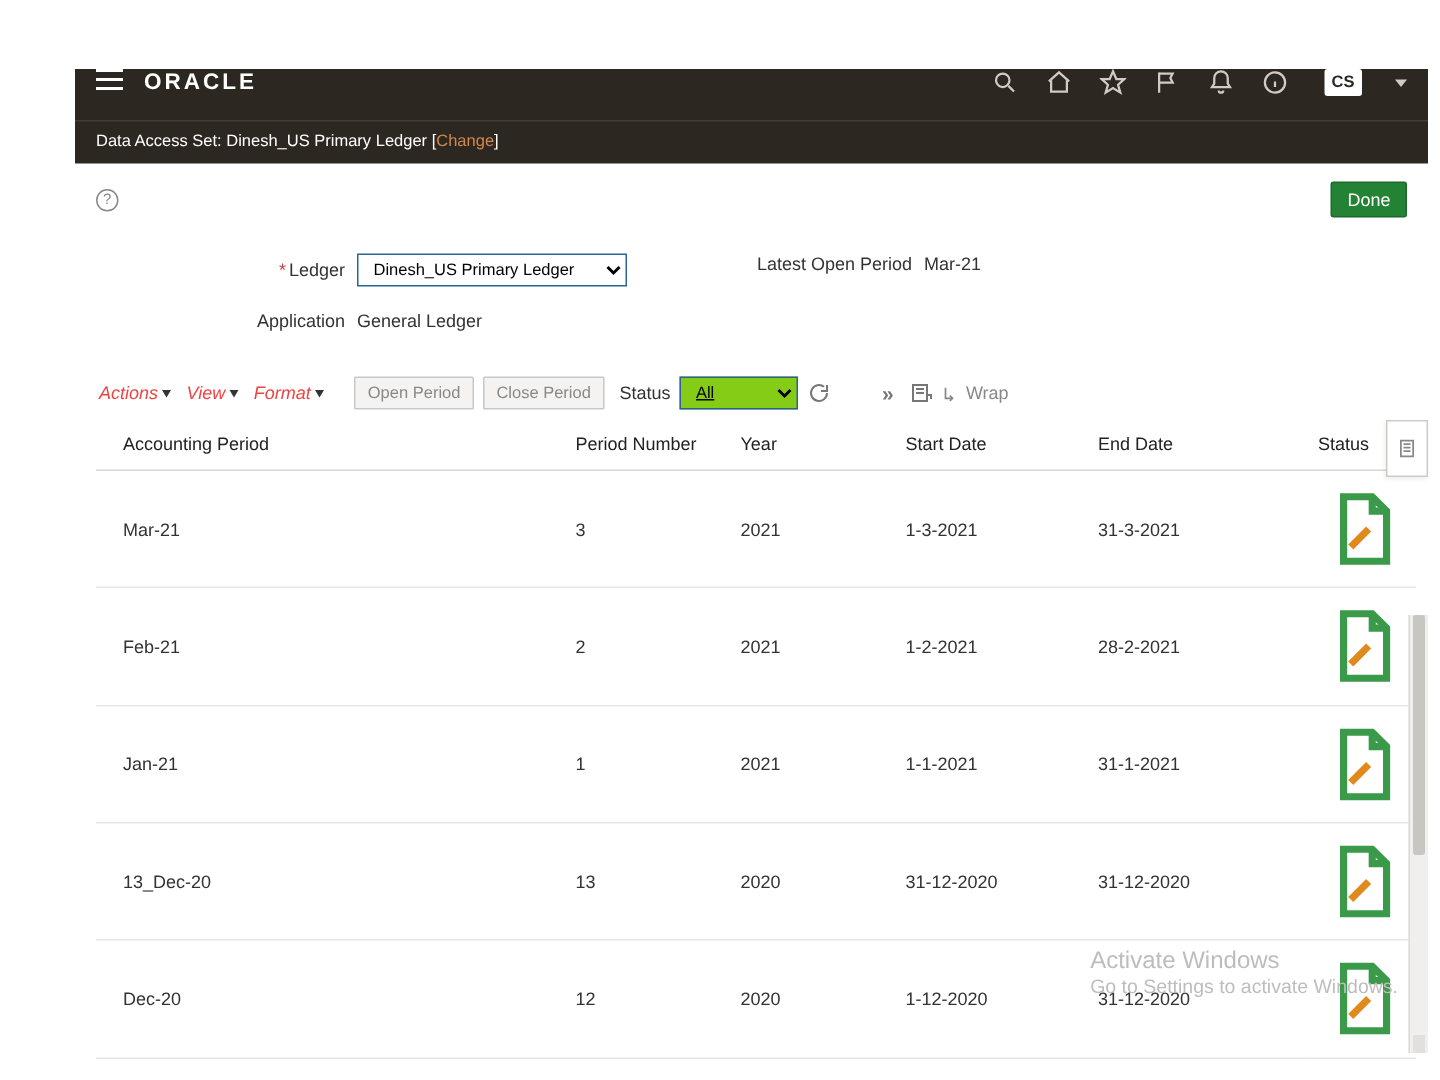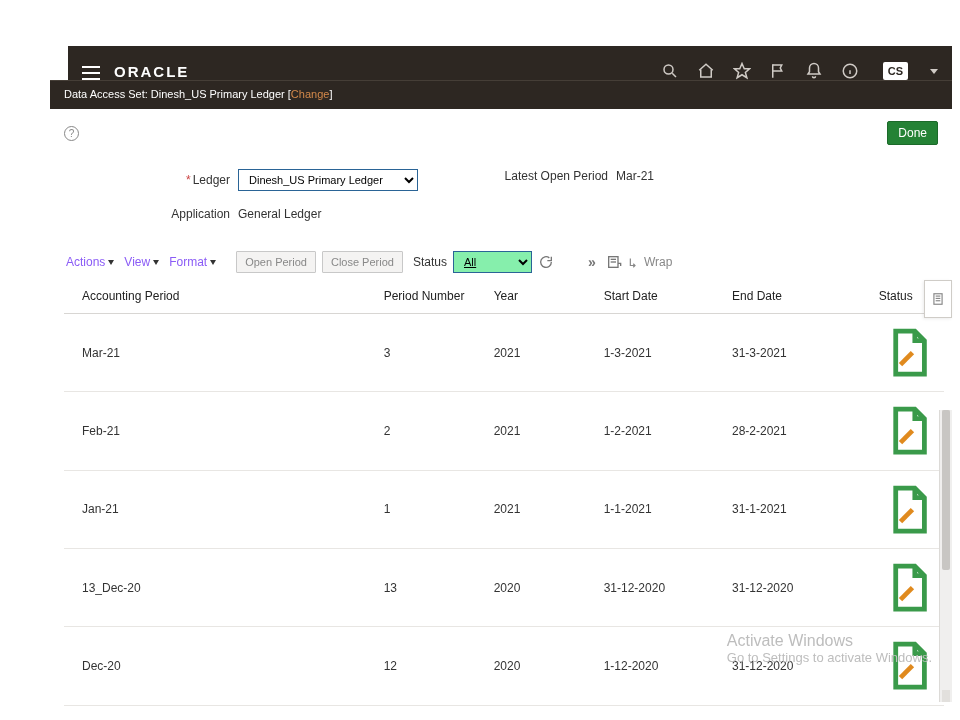--- a/index.html
+++ b/index.html
@@ -20,23 +20,22 @@
     right: 8px;
     bottom: 0;
     background: #fff;
   }
   
   .header {
     background: #2d2722;
     color: #fff;
     height: 34px;
     display: flex;
-    align-items: flex-end;
+    align-items: flex-start;
     padding: 0 14px;
-    margin-left: 18px;
   }
   .hamburger {
     width: 18px; height: 14px;
     display: flex; flex-direction: column; justify-content: space-between;
     margin-right: 14px;
     cursor: pointer;
   }
   .hamburger span { display:block; height:2px; background:#fff; }
   .brand { font-weight: 600; letter-spacing: 2px; font-size: 15px; }
   .header-spacer { flex: 1; }
@@ -78,29 +77,29 @@
   .ledger-select {
     border:1px solid #2a6496; padding:3px 18px 3px 6px; font-size:11px;
     background:#fff; position:relative;
   }
   .field-value { color:#333; }
   
   .toolbar {
     display:flex; align-items:center; gap:6px; padding: 22px 14px 6px 14px;
     font-size:12px;
   }
-  .tb-menu { cursor:pointer; padding:2px 2px; color:#8b5cf6; display:flex;align-items:center;gap:3px;}
+  .tb-menu { cursor:pointer; padding:2px 2px; color:#ef4444; display:flex;align-items:center;gap:3px;font-style:italic;}
   .tb-caret { width:0;height:0;border-left:3px solid transparent;border-right:3px solid transparent;border-top:5px solid #333;}
   .tb-btn {
     border:1px solid #c8c8c8; background:#f4f3f2; color:#888; padding:4px 8px; font-size:11px;
     border-radius:1px;
   }
   .tb-label { color:#333; margin-left:4px;}
   .status-select {
-    border:1px solid #2a6496; padding:3px 38px 3px 6px; font-size:11px; background:#86efac;text-decoration:underline;
+    border:1px solid #2a6496; padding:3px 38px 3px 6px; font-size:11px; background:#84cc16;text-decoration:underline;
   }
   .tb-icon { width:16px;height:16px;color:#777;cursor:pointer;display:flex;align-items:center;justify-content:center;}
   .tb-sep { width:6px; }
   .wrap-group{display:flex;align-items:center;gap:2px;color:#888;}
   
   .table-wrap { margin: 0 8px 0 14px; position:relative;}
   table { width:100%; border-collapse:collapse; }
   thead th {
     text-align:left; font-weight:400; font-size:12px; color:#222;
     border-bottom:1px solid #d8d6d3; padding:10px 8px;

